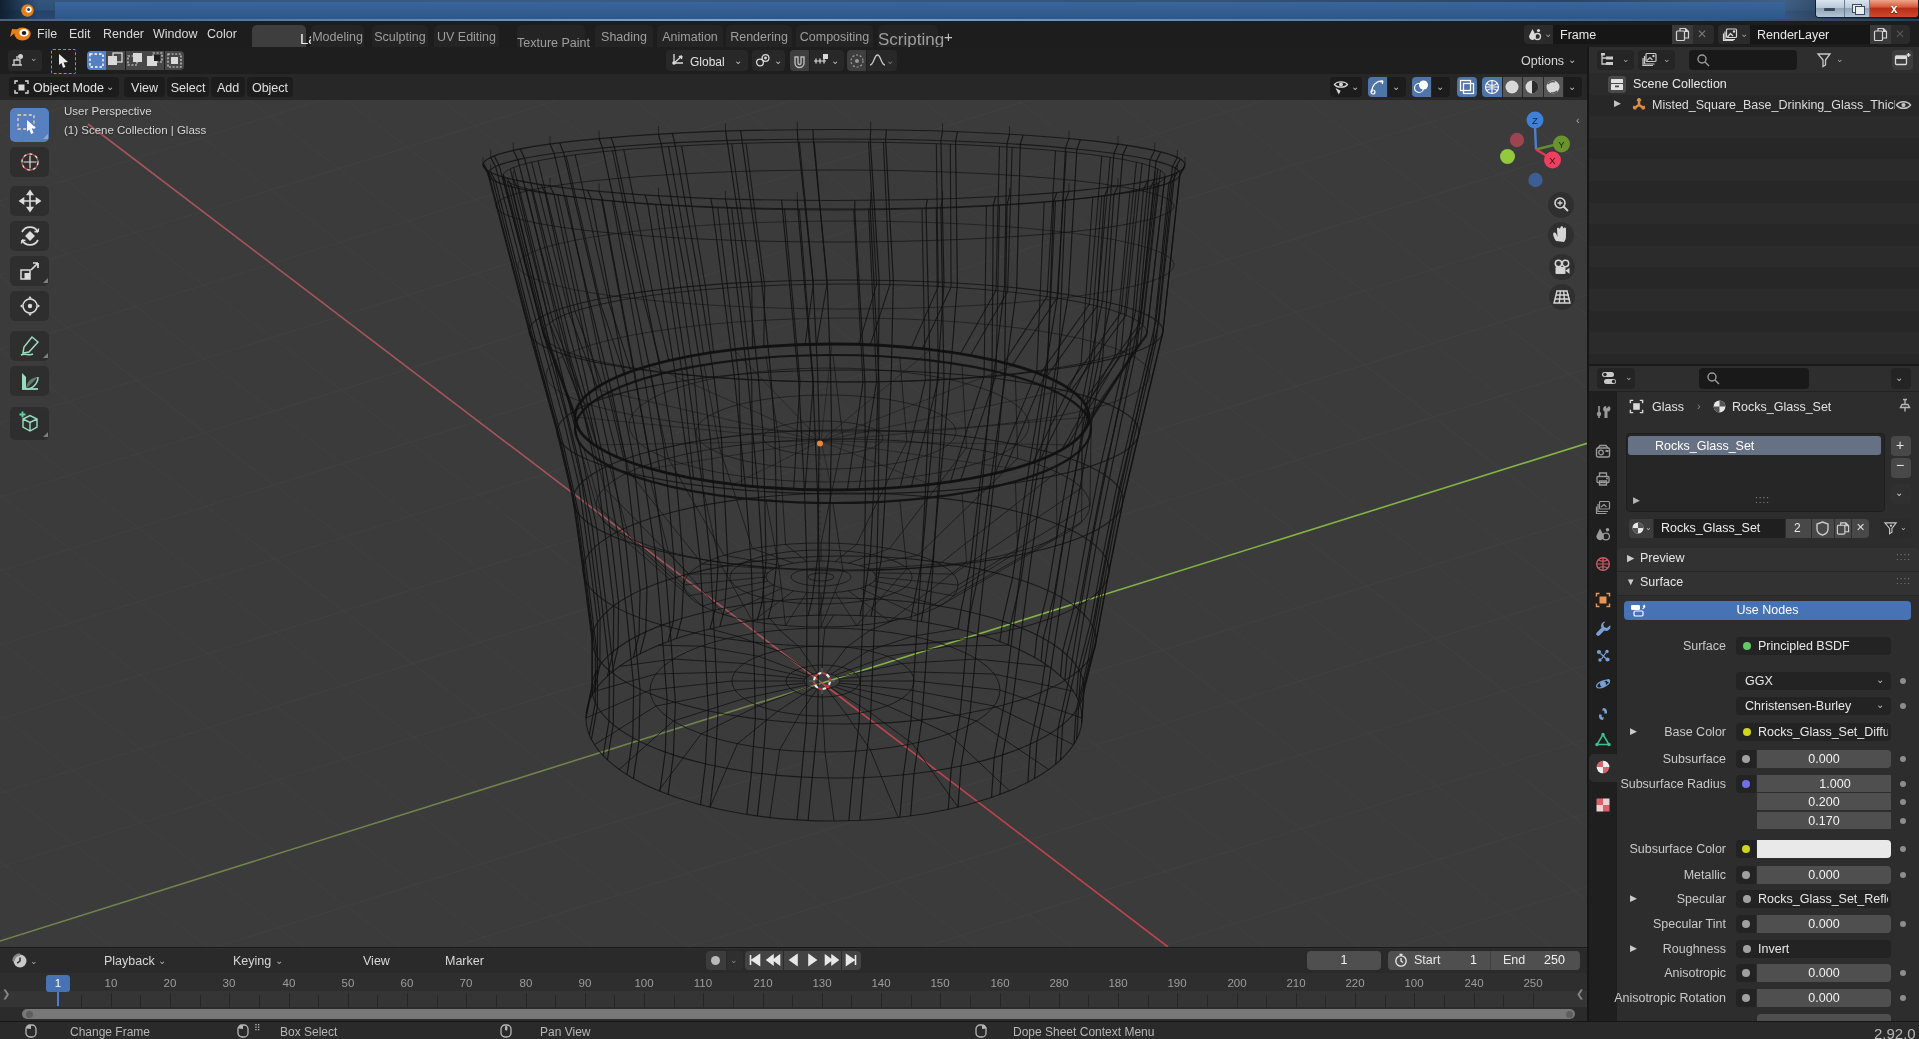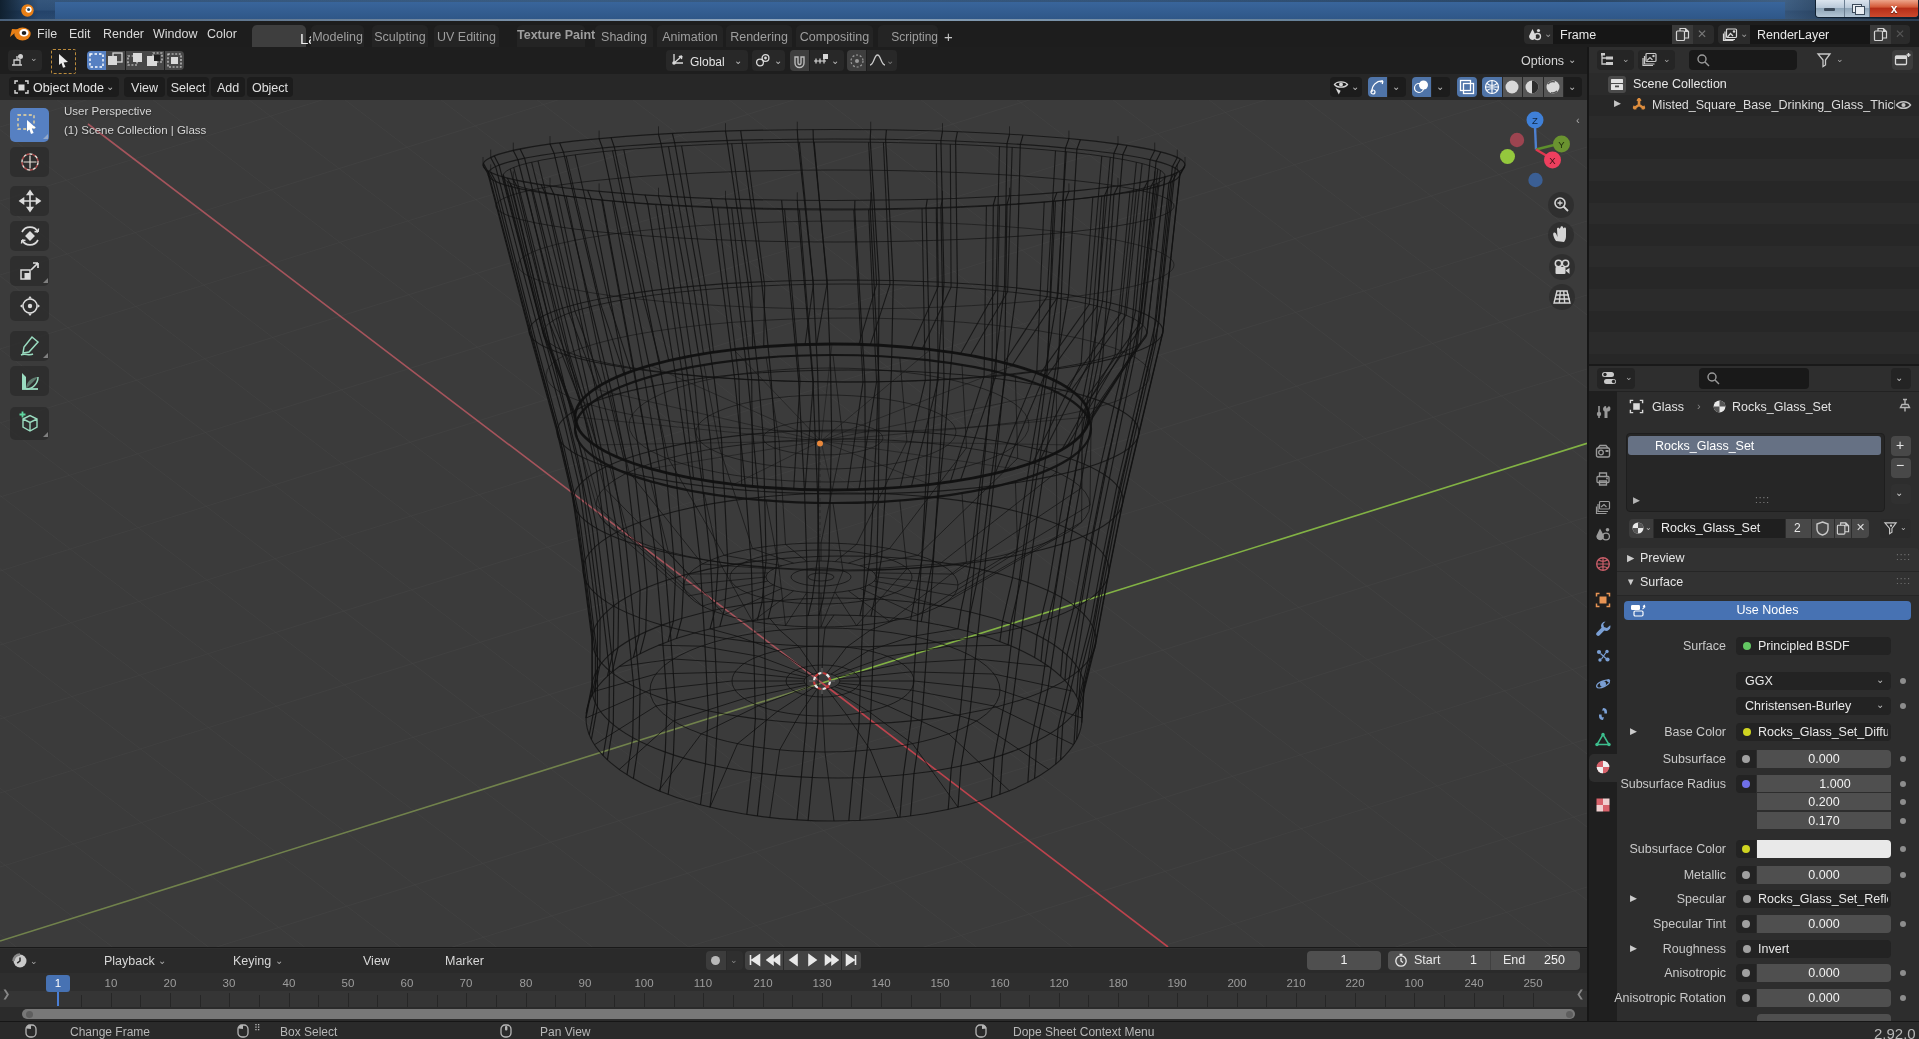--- a/index.html
+++ b/index.html
@@ -40,31 +40,31 @@
     <div class="tx" style="left:207px;top:6px;font-size:12.5px;color:#dadada;">Color</div>
     <div class="abs" style="left:252px;top:4px;width:54px;height:22px;background:#3e3e3e;border-radius:5px 5px 0 0;"></div>
     <div class="tx" style="left:252px;top:9px;width:54px;text-align:left;font-size:15px;color:#f0f0f0;padding-left:48px;">Layout</div>
     <div class="abs" style="left:311px;top:4px;width:53px;height:22px;background:#242424;border-radius:5px 5px 0 0;"></div>
     <div class="tx" style="left:311px;top:9px;width:53px;text-align:center;font-size:12.5px;color:#9e9e9e;">Modeling</div>
     <div class="abs" style="left:372px;top:4px;width:56px;height:22px;background:#242424;border-radius:5px 5px 0 0;"></div>
     <div class="tx" style="left:372px;top:9px;width:56px;text-align:center;font-size:12.5px;color:#9e9e9e;">Sculpting</div>
     <div class="abs" style="left:434px;top:4px;width:65px;height:22px;background:#242424;border-radius:5px 5px 0 0;"></div>
     <div class="tx" style="left:434px;top:9px;width:65px;text-align:center;font-size:12.5px;color:#9e9e9e;">UV Editing</div>
     <div class="abs" style="left:517px;top:4px;width:68px;height:22px;background:#242424;border-radius:5px 5px 0 0;"></div>
-    <div class="tx" style="left:517px;top:7px;width:68px;text-align:center;font-size:12.5px;color:#9e9e9e;font-weight:bold;">Texture Paint</div>
+    <div class="tx" style="left:517px;top:15px;width:68px;text-align:center;font-size:12.5px;color:#9e9e9e;">Texture Paint</div>
     <div class="abs" style="left:595px;top:4px;width:58px;height:22px;background:#242424;border-radius:5px 5px 0 0;"></div>
     <div class="tx" style="left:595px;top:9px;width:58px;text-align:center;font-size:12.5px;color:#9e9e9e;">Shading</div>
     <div class="abs" style="left:657px;top:4px;width:66px;height:22px;background:#242424;border-radius:5px 5px 0 0;"></div>
     <div class="tx" style="left:657px;top:9px;width:66px;text-align:center;font-size:12.5px;color:#9e9e9e;">Animation</div>
     <div class="abs" style="left:726px;top:4px;width:66px;height:22px;background:#242424;border-radius:5px 5px 0 0;"></div>
     <div class="tx" style="left:726px;top:9px;width:66px;text-align:center;font-size:12.5px;color:#9e9e9e;">Rendering</div>
     <div class="abs" style="left:796px;top:4px;width:77px;height:22px;background:#242424;border-radius:5px 5px 0 0;"></div>
     <div class="tx" style="left:796px;top:9px;width:77px;text-align:center;font-size:12.5px;color:#9e9e9e;">Compositing</div>
     <div class="abs" style="left:878px;top:4px;width:60px;height:22px;background:#242424;border-radius:5px 5px 0 0;"></div>
-    <div class="tx" style="left:878px;top:9px;width:60px;text-align:right;font-size:12px;color:#9e9e9e;">Scripting</div>
+    <div class="tx" style="left:878px;top:9px;width:60px;text-align:left;font-size:17px;color:#9e9e9e;">Scripting</div>
     <div class="tx" style="left:944px;top:7px;font-size:15px;color:#c5c5c5;">+</div>
     <div class="abs" style="left:1524px;top:4px;width:190px;height:19px;background:#2b2b2b;border-radius:4px;">
       <svg class="abs" style="left:4px;top:3px" width="14" height="13" viewBox="0 0 14 13">
         <path d="M4.5 1 L7.5 7 A3.4 3.4 0 1 1 1.5 7 Z" fill="#d9d9d9"></path>
         <circle cx="9.5" cy="8.5" r="3" fill="none" stroke="#d9d9d9" stroke-width="1.3"></circle>
         <circle cx="10.5" cy="2.5" r="1.6" fill="#d9d9d9"></circle>
       </svg>
       <div class="tx" style="left:20px;top:3px;font-size:10px;color:#999;">⌄</div>
       <div class="abs" style="left:29px;top:0;width:119px;height:19px;background:#161616;border-radius:0;"></div>
       <div class="tx" style="left:36px;top:3px;font-size:12.5px;color:#e8e8e8;">Frame</div>
@@ -1016,21 +1016,21 @@
     <div class="tx" style="left:451px;top:29px;width:30px;text-align:center;font-size:11.5px;color:#9d9d9d;">70</div>
     <div class="tx" style="left:511px;top:29px;width:30px;text-align:center;font-size:11.5px;color:#9d9d9d;">80</div>
     <div class="tx" style="left:570px;top:29px;width:30px;text-align:center;font-size:11.5px;color:#9d9d9d;">90</div>
     <div class="tx" style="left:629px;top:29px;width:30px;text-align:center;font-size:11.5px;color:#9d9d9d;">100</div>
     <div class="tx" style="left:688px;top:29px;width:30px;text-align:center;font-size:11.5px;color:#9d9d9d;">110</div>
     <div class="tx" style="left:748px;top:29px;width:30px;text-align:center;font-size:11.5px;color:#9d9d9d;">210</div>
     <div class="tx" style="left:807px;top:29px;width:30px;text-align:center;font-size:11.5px;color:#9d9d9d;">130</div>
     <div class="tx" style="left:866px;top:29px;width:30px;text-align:center;font-size:11.5px;color:#9d9d9d;">140</div>
     <div class="tx" style="left:925px;top:29px;width:30px;text-align:center;font-size:11.5px;color:#9d9d9d;">150</div>
     <div class="tx" style="left:985px;top:29px;width:30px;text-align:center;font-size:11.5px;color:#9d9d9d;">160</div>
-    <div class="tx" style="left:1044px;top:29px;width:30px;text-align:center;font-size:11.5px;color:#9d9d9d;">120</div>
+    <div class="tx" style="left:1044px;top:29px;width:30px;text-align:center;font-size:11.5px;color:#9d9d9d;">280</div>
     <div class="tx" style="left:1103px;top:29px;width:30px;text-align:center;font-size:11.5px;color:#9d9d9d;">180</div>
     <div class="tx" style="left:1162px;top:29px;width:30px;text-align:center;font-size:11.5px;color:#9d9d9d;">190</div>
     <div class="tx" style="left:1222px;top:29px;width:30px;text-align:center;font-size:11.5px;color:#9d9d9d;">200</div>
     <div class="tx" style="left:1281px;top:29px;width:30px;text-align:center;font-size:11.5px;color:#9d9d9d;">210</div>
     <div class="tx" style="left:1340px;top:29px;width:30px;text-align:center;font-size:11.5px;color:#9d9d9d;">220</div>
     <div class="tx" style="left:1399px;top:29px;width:30px;text-align:center;font-size:11.5px;color:#9d9d9d;">100</div>
     <div class="tx" style="left:1459px;top:29px;width:30px;text-align:center;font-size:11.5px;color:#9d9d9d;">240</div>
     <div class="tx" style="left:1518px;top:29px;width:30px;text-align:center;font-size:11.5px;color:#9d9d9d;">250</div>
     <div class="abs" style="left:0;top:43px;width:1587px;height:16px;background:#353535;"></div>
     <div class="abs" style="left:81px;top:47px;width:1px;height:12px;background:#262626;"></div>

